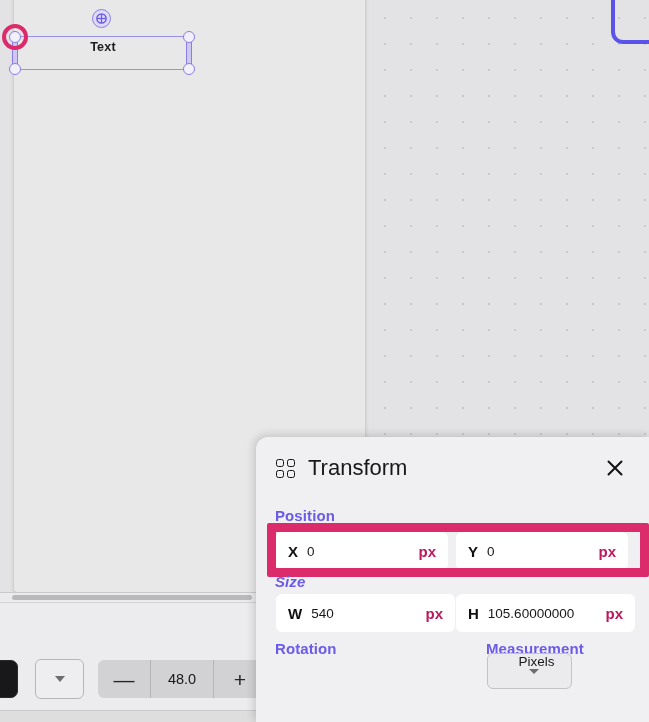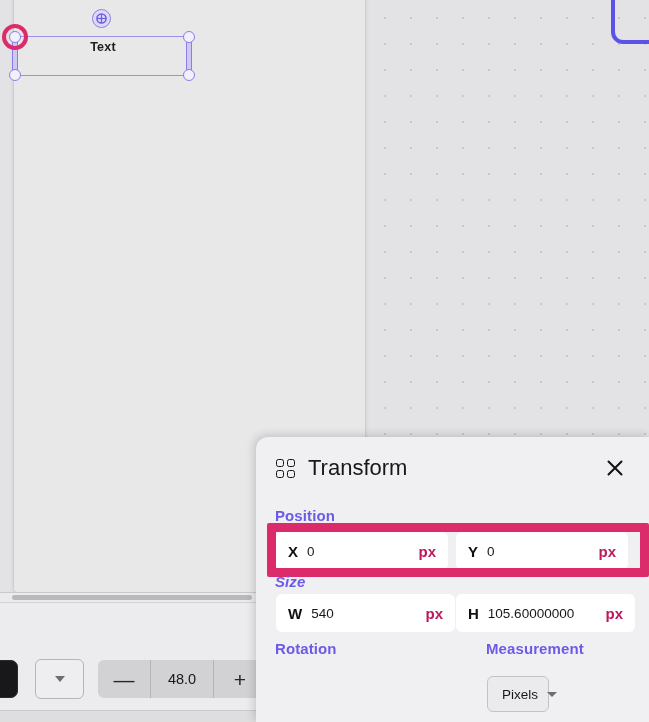--- a/index.html
+++ b/index.html
@@ -57,21 +57,21 @@
     border-radius: 12px;
     background: transparent;
   }
 
   
   .sel-frame {
     position: absolute;
     left: 14px;
     top: 36px;
     width: 176px;
-    height: 40px;
+    height: 34px;
     border: 1.6px solid #9a90e8;
     box-sizing: border-box;
   }
   .sel-label {
     position: absolute;
     left: 0;
     top: 0;
     width: 176px;
     text-align: center;
     font-size: 12.5px;
@@ -463,20 +463,20 @@
       <span class="in-prefix">H</span>
       <span class="in-value">105.60000000</span>
       <span class="in-suffix">px</span>
     </div>
 
     <span class="field-label" style="left:19px; top:203px;">Rotation</span>
 
 
     <span class="field-label" style="left:230px; top:203px;">Measurement</span>
 
-    <div class="select-box" style="left:231px; top:239px; width:62px;">
+    <div class="select-box" style="left:231px; top:216px; width:85px;flex-direction:column;">
       <span class="select-value">Pixels</span>
       <span class="select-caret"></span>
     </div>
 
   </div>
 
 </div>
 
 </body></html>

